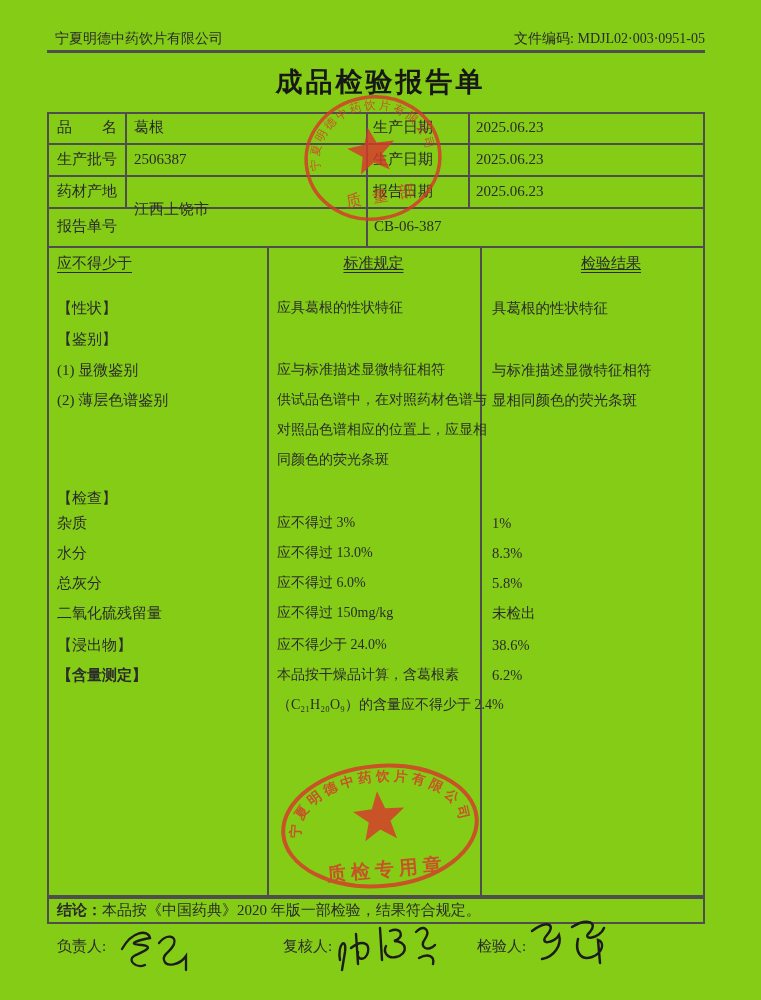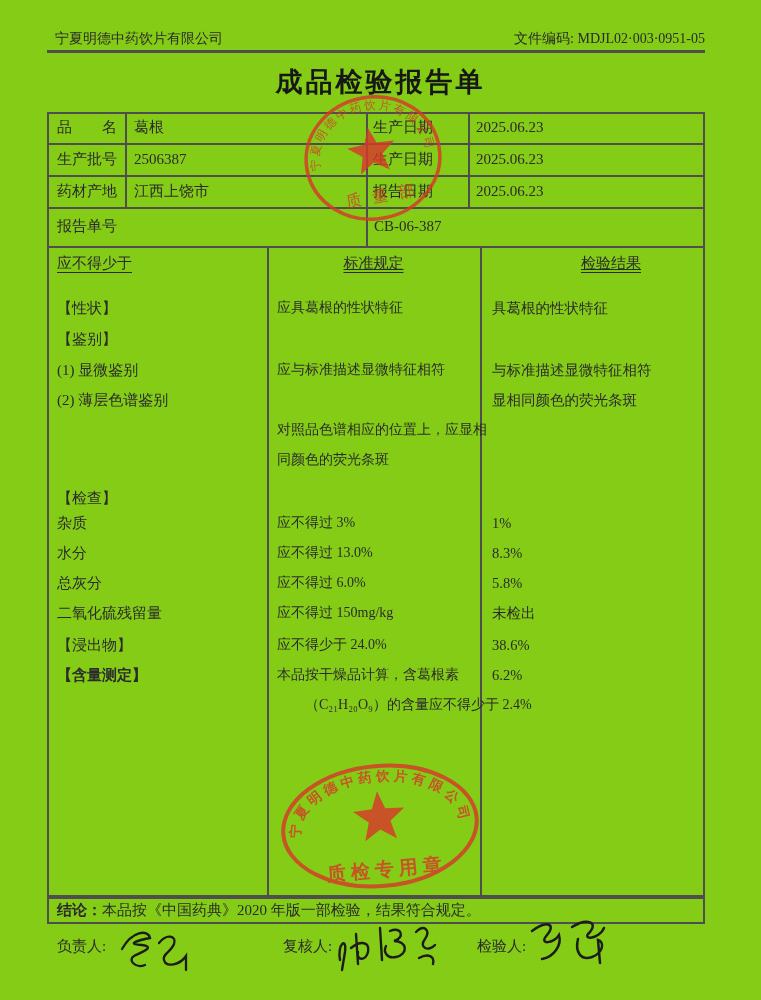--- a/index.html
+++ b/index.html
@@ -55,21 +55,21 @@
   <div class="cell t15" style="left:134px;top:112px;line-height:31px;">葛根</div>
   <div class="cell t15" style="left:373px;top:112px;line-height:31px;">生产日期</div>
   <div class="cell t15" style="left:476px;top:112px;line-height:31px;">2025.06.23</div>
 
   <div class="cell t15" style="left:57px;top:143px;line-height:32px;">生产批号</div>
   <div class="cell t15" style="left:134px;top:143px;line-height:32px;">2506387</div>
   <div class="cell t15" style="left:373px;top:143px;line-height:32px;">生产日期</div>
   <div class="cell t15" style="left:476px;top:143px;line-height:32px;">2025.06.23</div>
 
   <div class="cell t15" style="left:57px;top:175px;line-height:32px;">药材产地</div>
-  <div class="cell t15" style="left:134px;top:175px;line-height:32px;">江西上饶市</div>
+  <div class="cell t15" style="left:134px;top:193px;line-height:32px;">江西上饶市</div>
   <div class="cell t15" style="left:373px;top:175px;line-height:32px;">报告日期</div>
   <div class="cell t15" style="left:476px;top:175px;line-height:32px;">2025.06.23</div>
 
   <div class="cell t15" style="left:57px;top:207px;line-height:39px;">报告单号</div>
   <div class="cell t15" style="left:374px;top:207px;line-height:39px;">CB-06-387</div>
 
   <div class="box" style="left:47px;top:246px;width:658px;height:651px;"></div>
   <div class="vline" style="left:267px;top:246px;height:651px;"></div>
   <div class="vline" style="left:480px;top:246px;height:651px;"></div>
 
@@ -87,20 +87,21 @@
       <div class="ins-item" style="top: 297px;">【性状】</div>
       <div class="ins-std" style="top: 297px;">应具葛根的性状特征</div>
       <div class="ins-res" style="top: 297px;">具葛根的性状特征</div>
       <div class="ins-item" style="top: 328px;">【鉴别】</div>
       <div class="ins-std" style="top: 328px;"></div>
       <div class="ins-res" style="top: 328px;"></div>
       <div class="ins-item" style="top: 359px;">(1) 显微鉴别</div>
       <div class="ins-std" style="top: 359px;">应与标准描述显微特征相符</div>
       <div class="ins-res" style="top: 359px;">与标准描述显微特征相符</div>
       <div class="ins-item" style="top: 389px;">(2) 薄层色谱鉴别</div>
+      <div class="ins-std" style="top: 389px;">供试品色谱中，在对照药材色谱与</div>
       <div class="ins-res" style="top: 389px;">显相同颜色的荧光条斑</div>
       <div class="ins-item" style="top: 419px;"></div>
       <div class="ins-std" style="top: 419px;">对照品色谱相应的位置上，应显相</div>
       <div class="ins-res" style="top: 419px;"></div>
       <div class="ins-item" style="top: 449px;"></div>
       <div class="ins-std" style="top: 449px;">同颜色的荧光条斑</div>
       <div class="ins-res" style="top: 449px;"></div>
       <div class="ins-item" style="top: 487px;">【检查】</div>
       <div class="ins-std" style="top: 487px;"></div>
       <div class="ins-res" style="top: 487px;"></div>
@@ -116,21 +117,21 @@
       <div class="ins-item" style="top: 602px;">二氧化硫残留量</div>
       <div class="ins-std" style="top: 602px;">应不得过 150mg/kg</div>
       <div class="ins-res" style="top: 602px;">未检出</div>
       <div class="ins-item" style="top: 634px;">【浸出物】</div>
       <div class="ins-std" style="top: 634px;">应不得少于 24.0%</div>
       <div class="ins-res" style="top: 634px;">38.6%</div>
       <div class="ins-item" style="top: 664px; font-weight: bold;">【含量测定】</div>
       <div class="ins-std" style="top: 664px;">本品按干燥品计算，含葛根素</div>
       <div class="ins-res" style="top: 664px;">6.2%</div>
       <div class="ins-item" style="top: 694px;"></div>
-      <div class="ins-std" style="top: 694px; margin-left: 28px;">（C₂₁H₂₀O₉）的含量应不得少于 2.4%</div>
+      <div class="ins-std" style="top: 694px;">（C₂₁H₂₀O₉）的含量应不得少于 2.4%</div>
       <div class="ins-res" style="top: 694px;"></div>
     </div>
 
   <div class="box" style="left:47px;top:897px;width:658px;height:27px;"></div>
   <div class="cell t15" style="left:57px;top:897px;line-height:27px;">
     <span class="concl-label">结论：</span><span>本品按《中国药典》2020 年版一部检验，结果符合规定。</span>
   </div>
 
   <div class="cell t15" style="left:57px;top:932px;line-height:28px;">负责人:</div>
   <div class="cell t15" style="left:283px;top:932px;line-height:28px;">复核人:</div>

